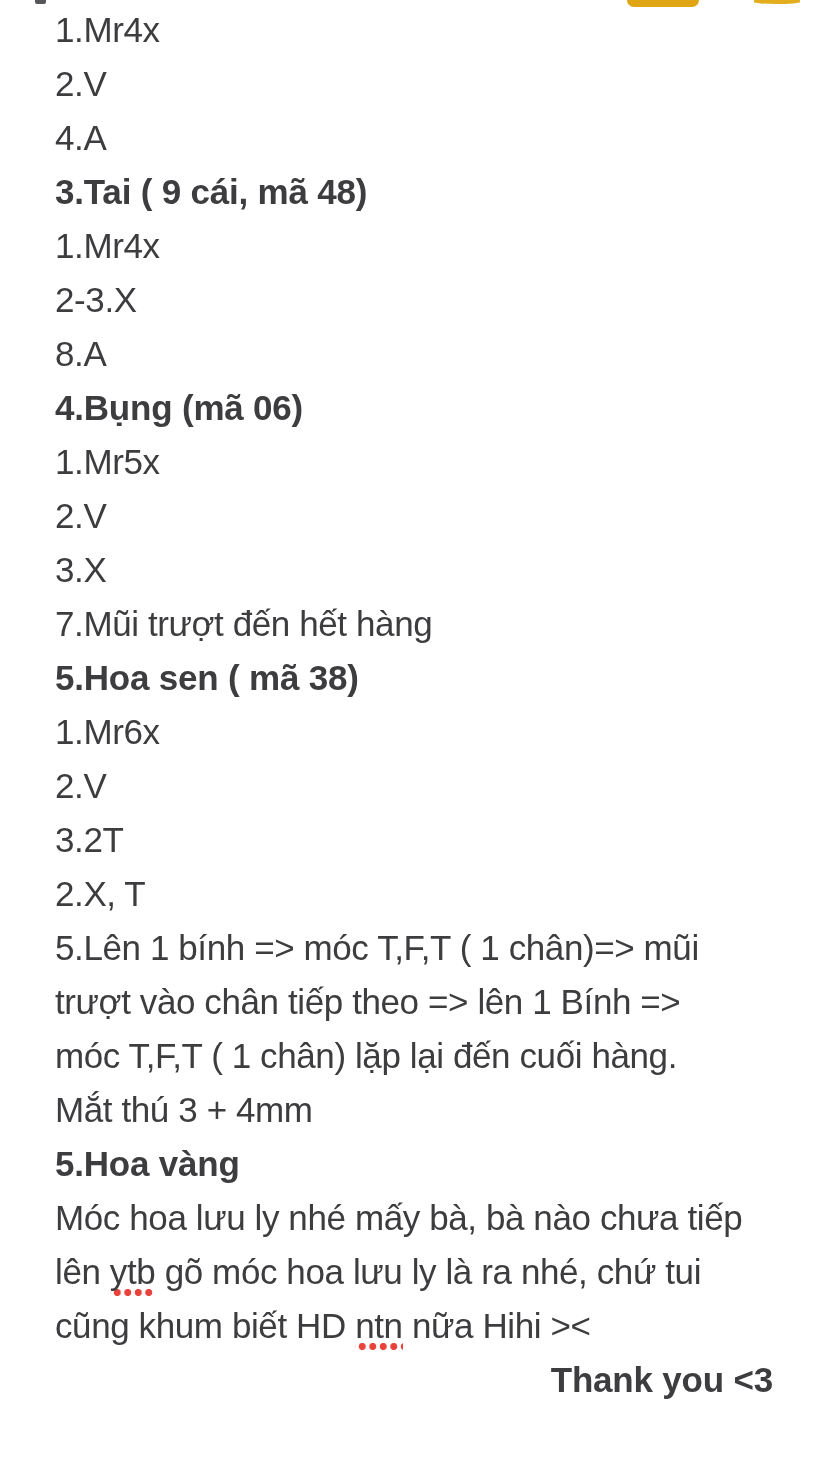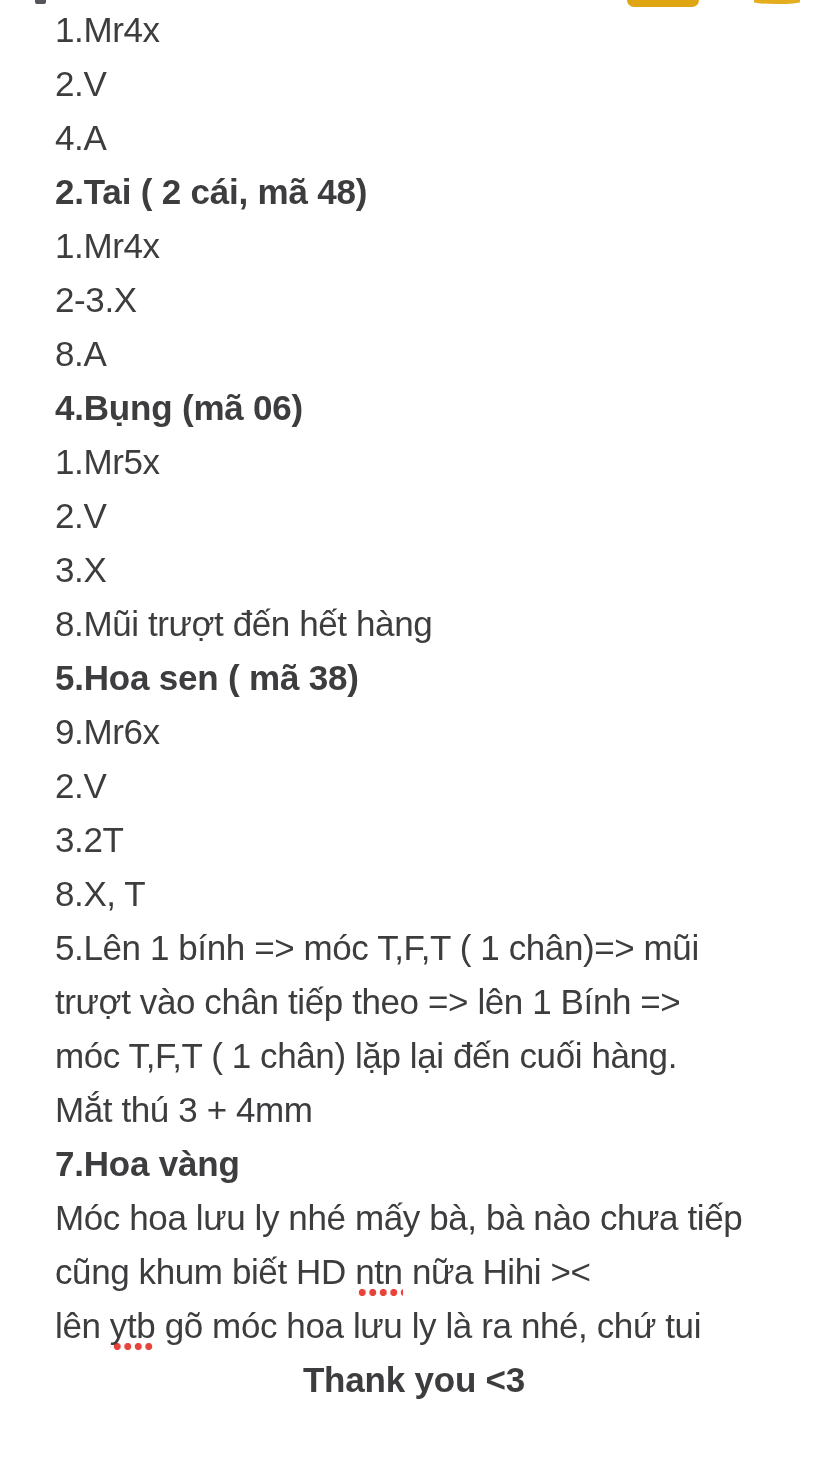--- a/index.html
+++ b/index.html
@@ -60,21 +60,21 @@
     letter-spacing: -0.4px;
     color: #3d3d40;
     white-space: nowrap;
   }
   .heading {
     font-weight: 800;
     letter-spacing: -0.2px;
   }
   .heading-center {
     font-weight: 800;
-    text-align: center;
+    text-align: right;
     letter-spacing: -0.2px;
   }
   
   .spell {
     background-image: radial-gradient(circle, #e8433a 3.2px, rgba(232,67,58,0) 3.9px);
     background-size: 10.5px 9px;
     background-repeat: repeat-x;
     background-position: 2px 100%;
     padding-bottom: 6px;
   }
@@ -83,37 +83,37 @@
 <body>
 
 <div class="screen">
   <div class="crop-fragment"></div>
   <div class="partial-btn"></div>
   <div class="partial-circle"></div>
   <div class="doc" id="doc">
       <div class="line ">1.Mr4x</div>
       <div class="line ">2.V</div>
       <div class="line ">4.A</div>
-      <div class="line heading">2.Tai ( 2 cái, mã 48)</div>
+      <div class="line heading">3.Tai ( 9 cái, mã 48)</div>
       <div class="line ">1.Mr4x</div>
       <div class="line ">2-3.X</div>
       <div class="line ">8.A</div>
       <div class="line heading">4.Bụng (mã 06)</div>
       <div class="line ">1.Mr5x</div>
       <div class="line ">2.V</div>
       <div class="line ">3.X</div>
-      <div class="line ">8.Mũi trượt đến hết hàng</div>
+      <div class="line ">7.Mũi trượt đến hết hàng</div>
       <div class="line heading">5.Hoa sen ( mã 38)</div>
-      <div class="line ">9.Mr6x</div>
+      <div class="line ">1.Mr6x</div>
       <div class="line ">2.V</div>
       <div class="line ">3.2T</div>
-      <div class="line ">8.X, T</div>
+      <div class="line ">2.X, T</div>
       <div class="line ">5.Lên 1 bính =&gt; móc T,F,T ( 1 chân)=&gt; mũi</div>
       <div class="line ">trượt vào chân tiếp theo =&gt; lên 1 Bính =&gt;</div>
       <div class="line ">móc T,F,T ( 1 chân) lặp lại đến cuối hàng.</div>
       <div class="line ">Mắt thú 3 + 4mm</div>
-      <div class="line heading">7.Hoa vàng</div>
+      <div class="line heading">5.Hoa vàng</div>
       <div class="line ">Móc hoa lưu ly nhé mấy bà, bà nào chưa tiếp</div>
+      <div class="line ">lên <span class="spell">ytb</span> gõ móc hoa lưu ly là ra nhé, chứ tui</div>
       <div class="line ">cũng khum biết HD <span class="spell">ntn</span> nữa Hihi &gt;&lt;</div>
-      <div class="line ">lên <span class="spell">ytb</span> gõ móc hoa lưu ly là ra nhé, chứ tui</div>
       <div class="line heading-center">Thank you &lt;3</div>
     </div>
 </div>
 
 </body></html>

